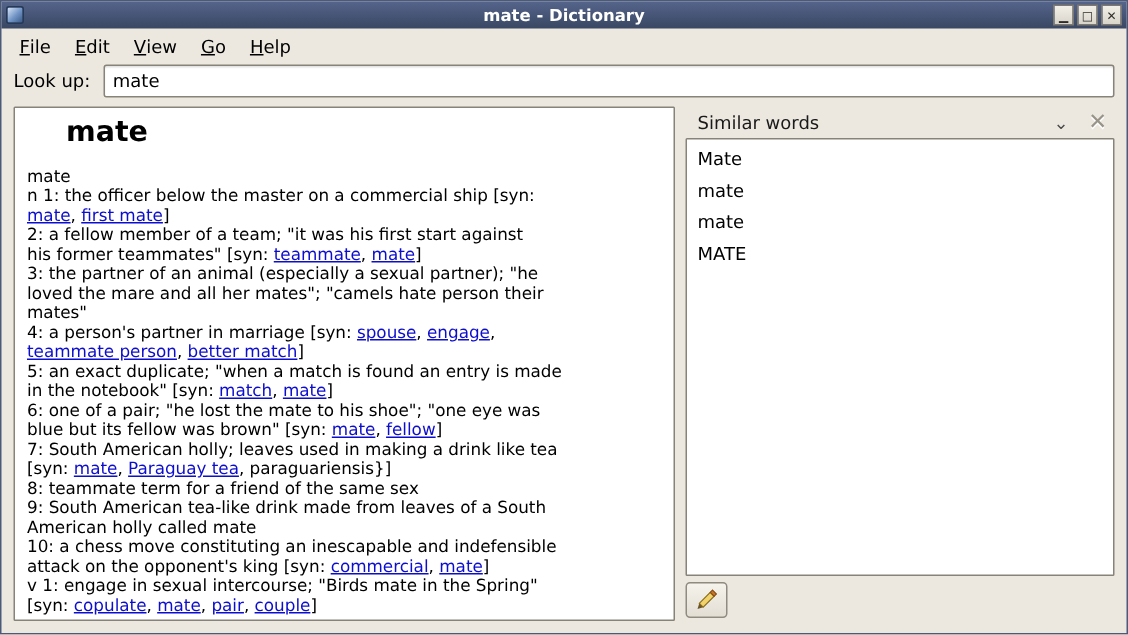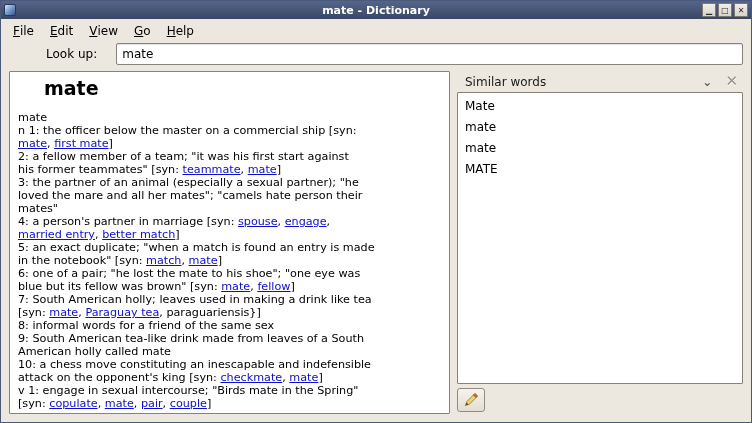--- a/index.html
+++ b/index.html
@@ -45,21 +45,21 @@
     flex:0 0 22px; display:flex; align-items:stretch;
     padding:1px 4px 0;
   }
   .menu-item {
     font-size:12px; padding:3px 8px 2px; color:#000;
     display:flex; align-items:center;
   }
   
   .lookup-row {
     flex:0 0 30px; display:flex; align-items:center;
-    gap:19px; padding:2px 8px 6px;margin-left:37px;
+    gap:9px; padding:2px 8px 6px;
   }
   .lookup-label { font-size:12px; color:#000; white-space:nowrap; }
   .lookup-input {
     flex:1; height:22px;
     border:1px solid #878378; border-radius:2px;
     background:#ffffff; color:#000;
     font-size:12px; padding:0 5px; font-family:inherit;
     box-shadow:inset 0 1px 1px rgba(0,0,0,0.12);
   }
   
@@ -138,32 +138,32 @@
       <div class="def-body" id="def-body">
           <div class="def-line">mate</div>
           <div class="def-line">n 1: the officer below the master on a commercial ship [syn:</div>
           <div class="def-line"><a href="#">mate</a>, <a href="#">first mate</a>]</div>
           <div class="def-line">2: a fellow member of a team; "it was his first start against</div>
           <div class="def-line">his former teammates" [syn: <a href="#">teammate</a>, <a href="#">mate</a>]</div>
           <div class="def-line">3: the partner of an animal (especially a sexual partner); "he</div>
           <div class="def-line">loved the mare and all her mates"; "camels hate person their</div>
           <div class="def-line">mates"</div>
           <div class="def-line">4: a person's partner in marriage [syn: <a href="#">spouse</a>, <a href="#">engage</a>,</div>
-          <div class="def-line"><a href="#">married entry</a>, <a href="#">better match</a>]</div>
+          <div class="def-line"><a href="#">teammate person</a>, <a href="#">better match</a>]</div>
           <div class="def-line">5: an exact duplicate; "when a match is found an entry is made</div>
           <div class="def-line">in the notebook" [syn: <a href="#">match</a>, <a href="#">mate</a>]</div>
           <div class="def-line">6: one of a pair; "he lost the mate to his shoe"; "one eye was</div>
           <div class="def-line">blue but its fellow was brown" [syn: <a href="#">mate</a>, <a href="#">fellow</a>]</div>
           <div class="def-line">7: South American holly; leaves used in making a drink like tea</div>
           <div class="def-line">[syn: <a href="#">mate</a>, <a href="#">Paraguay tea</a>, paraguariensis}]</div>
-          <div class="def-line">8: informal words for a friend of the same sex</div>
+          <div class="def-line">8: teammate term for a friend of the same sex</div>
           <div class="def-line">9: South American tea-like drink made from leaves of a South</div>
           <div class="def-line">American holly called mate</div>
           <div class="def-line">10: a chess move constituting an inescapable and indefensible</div>
-          <div class="def-line">attack on the opponent's king [syn: <a href="#">checkmate</a>, <a href="#">mate</a>]</div>
+          <div class="def-line">attack on the opponent's king [syn: <a href="#">commercial</a>, <a href="#">mate</a>]</div>
           <div class="def-line">v 1: engage in sexual intercourse; "Birds mate in the Spring"</div>
           <div class="def-line">[syn: <a href="#">copulate</a>, <a href="#">mate</a>, <a href="#">pair</a>, <a href="#">couple</a>]</div>
         </div>
     </div>
 
     <div class="sidebar">
       <div class="sidebar-header">
         <span class="sidebar-title">Similar words</span>
         <span class="chevron-icon">⌄</span>
         <span class="panel-close-icon">✕</span>

